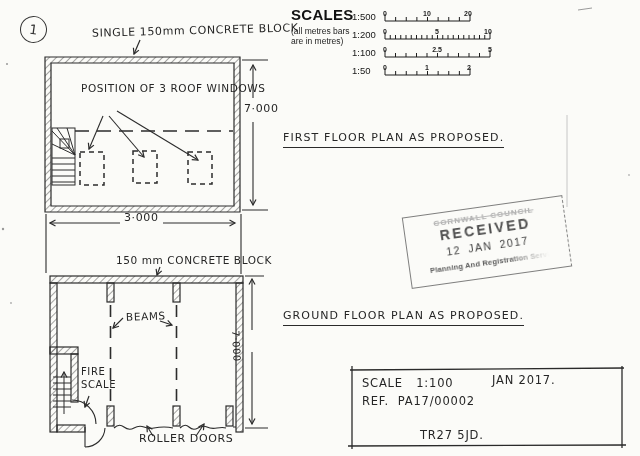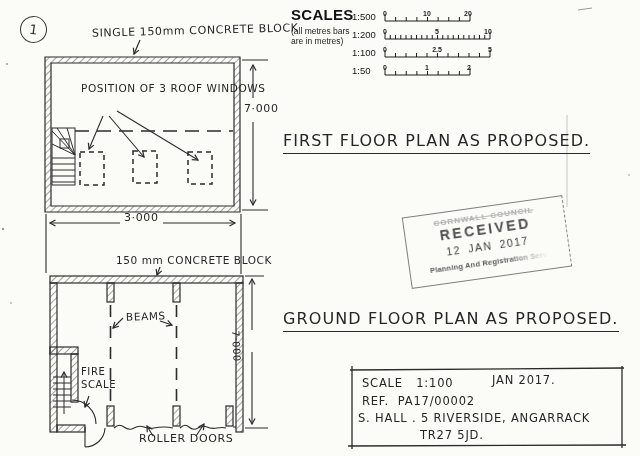--- a/index.html
+++ b/index.html
@@ -9,21 +9,21 @@
     font-family:"DejaVu Sans", sans-serif; color:#262626;
   }
   .sheet svg { position:absolute; left:0; top:0; }
   .hw {
     position:absolute; font-family:"DejaVu Sans", sans-serif;
     color:#262626; letter-spacing:0.6px; white-space:pre; line-height:1.1;
   }
   .lbl { font-size:10.5px; }
   .dim { font-size:11px; }
   .plan-title {
-    font-size:16px; letter-spacing:1.1px;
+    font-size:11px; letter-spacing:1.1px;
     border-bottom:1.4px solid #2a2a2a; padding-bottom:3px; display:inline-block;
   }
   .circle-no {
     position:absolute; left:20px; top:16px; width:25px; height:25px;
     border:1.6px solid #333; border-radius:50%;
     display:flex; align-items:center; justify-content:center;
     font-size:13px; transform:rotate(8deg); color:#333;
   }
   .print { font-family:"Liberation Sans", sans-serif; color:#111; }
   .scales-head { position:absolute; left:291px; top:6px; font-size:15px; font-weight:bold; letter-spacing:0.3px; }
@@ -217,16 +217,15 @@
   <div class="hw lbl" style="left:126px;top:311px;transform:rotate(-2deg)">BEAMS</div>
   <div class="hw" style="left:81px;top:366px;font-size:10px">FIRE</div>
   <div class="hw" style="left:81px;top:379px;font-size:10px">SCALE</div>
   <div class="hw" style="left:241px;top:330px;font-size:10px;transform:rotate(87deg);transform-origin:left top">7·000</div>
   <div class="hw dim" style="left:139px;top:433px">ROLLER DOORS</div>
   <div class="hw plan-title" style="left:283px;top:310px;position:absolute">GROUND FLOOR PLAN AS PROPOSED.</div>
 
   <div class="hw tb-text" style="left:362px;top:377px">SCALE   1:100</div>
   <div class="hw tb-text" style="left:492px;top:374px">JAN 2017.</div>
   <div class="hw tb-text" style="left:362px;top:395px">REF.  PA17/00002</div>
-  <div class="hw tb-text" style="left:358px;top:412px">S. HALL . 5 RIVERSIDE, ANGARRACK</div>
   <div class="hw tb-text" style="left:420px;top:429px">TR27 5JD.</div>
 
 </div>
 
 </body></html>

